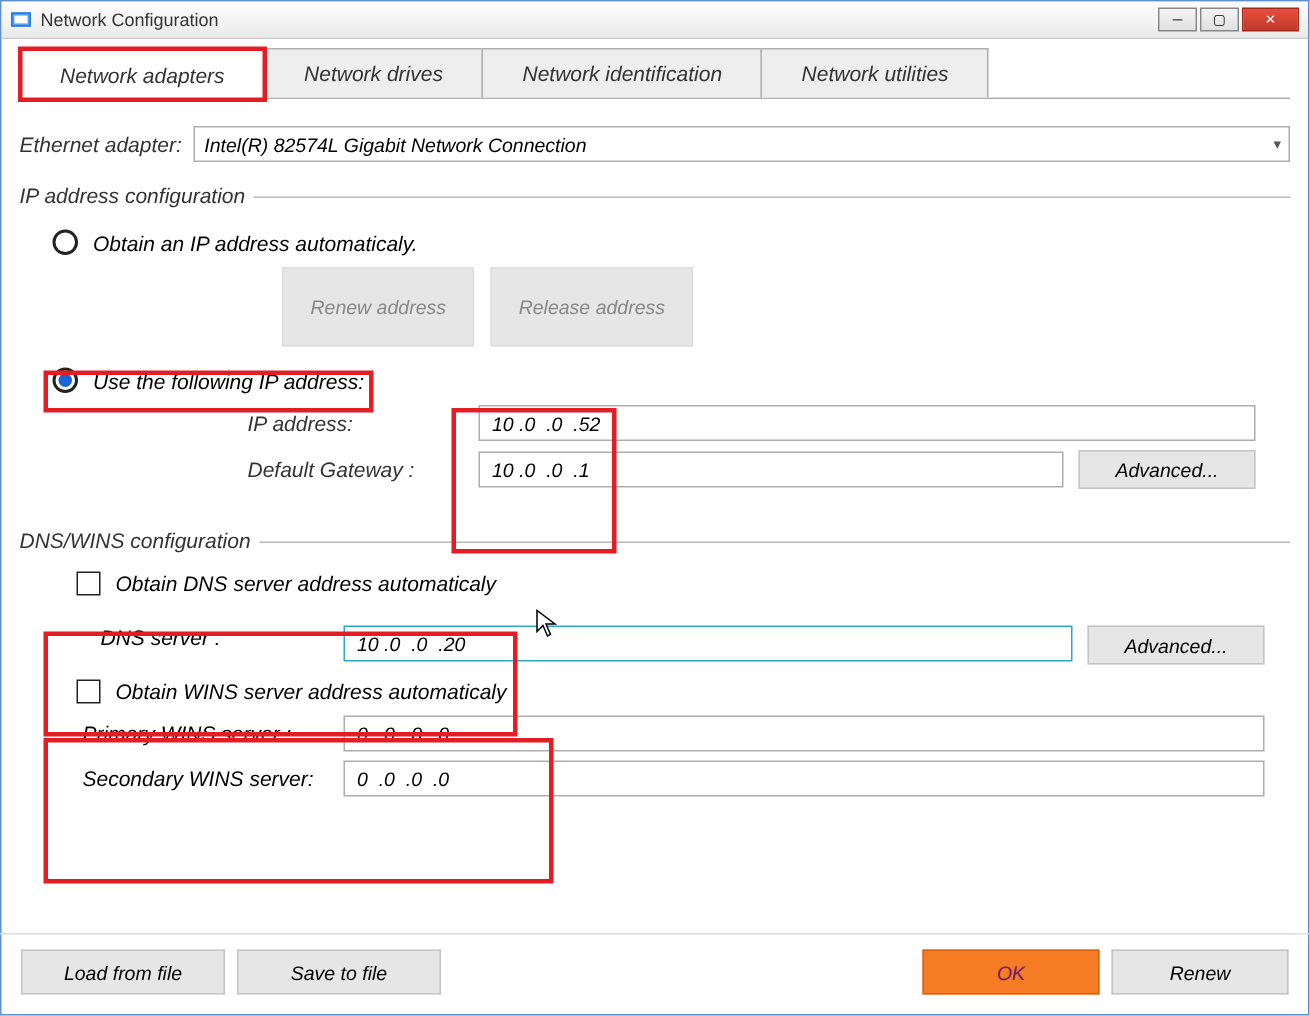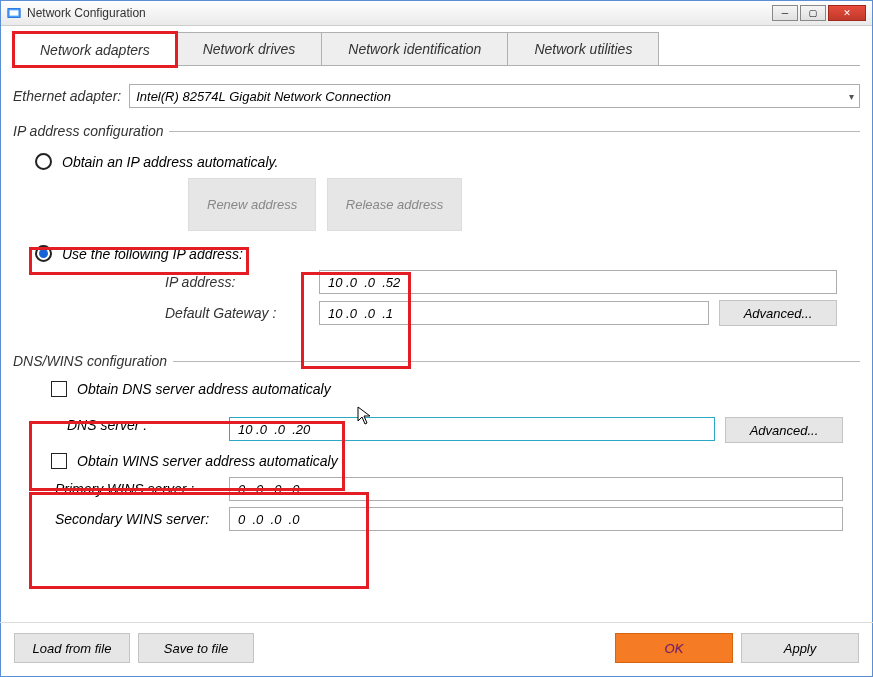--- a/index.html
+++ b/index.html
@@ -54,21 +54,21 @@
     .dns-input { width: 486px; border:1px solid #2ba8c4; }
     
     .wins-field-row { display: flex; align-items: center; margin-bottom: 6px; margin-left: 42px;}
     .wins-label { width: 174px; font-size: 14px; }
     .wins-input { width: 614px; }
     
     .footer { position: absolute; bottom: 0; left: 0; right: 0; padding: 10px 14px 14px 14px; display: flex; border-top: 1px solid #ddd; }
     .footer .spacer { flex: 1; }
     .f-btn { width: 118px; height: 30px; margin-left: 8px; font-size: 13px; font-style: italic; cursor: pointer; background:#e6e6e6; border:1px solid #c4c4c4;}
     .f-btn.primary { background: #f57c24; color: #701a75; border: 1px solid #d8640e; text-shadow: 0 0 1px rgba(0,0,0,.2);}
-    .f-left { width: 116px; margin-right: 8px; margin-left: 0;}
+    .f-left { width: 136px; margin-right: 8px; margin-left: 0;}
     
     .cursor { position: absolute; left: 356px; top: 380px; z-index: 20; pointer-events:none;}
     .cursor svg { width: 16px; height: 20px; }
   </style>
 </head>
 <body>
 
 <div class="titlebar">
   <span class="titlebar-icon">
     <svg viewBox="0 0 16 16">
@@ -165,14 +165,14 @@
         <path d="M1 1 L1 15 L5 11 L8 18 L10 17 L7 10 L13 10 Z" fill="#fff" stroke="#000" stroke-width="1"></path>
       </svg>
   </div>
 </div>
 
 <div class="footer">
   <button class="f-btn f-left">Load from file</button>
   <button class="f-btn f-left">Save to file</button>
   <div class="spacer"></div>
   <button class="f-btn primary">OK</button>
-  <button class="f-btn">Apply</button>
+  <button class="f-btn">Renew</button>
 </div>
 
 </body></html>

